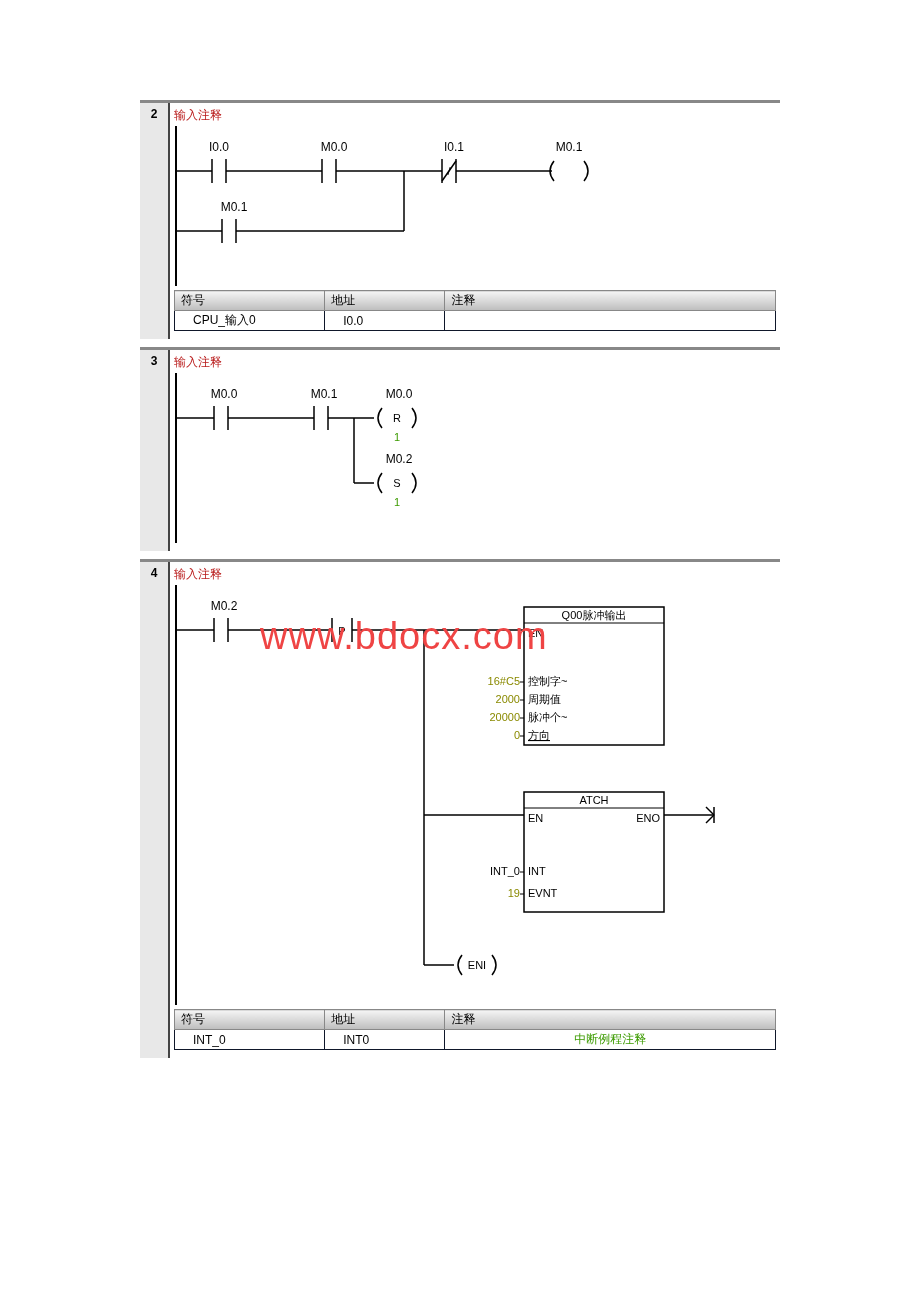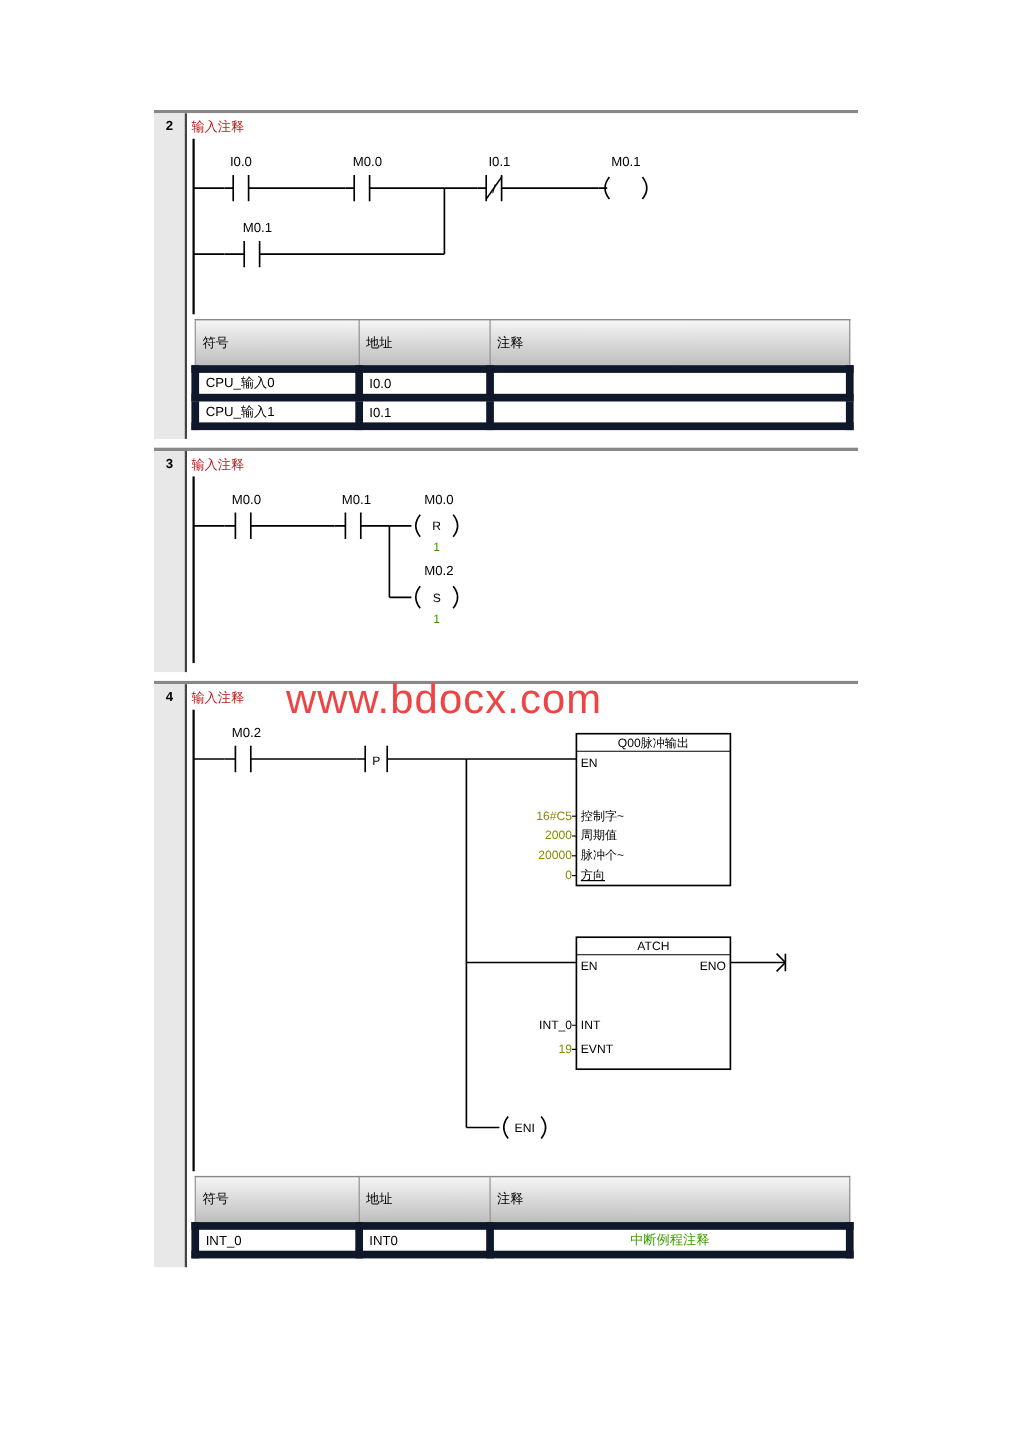--- a/index.html
+++ b/index.html
@@ -39,28 +39,28 @@
   .rung-svg {
     display: block;
   }
   .sym-table {
     width: 100%;
     border-collapse: collapse;
     margin-top: 4px;
   }
   .sym-table th {
     text-align: left;
-    padding: 12px 6px;
+    padding: 1px 6px;
     font-weight: normal;
     background: linear-gradient(#f5f5f5, #bdbdbd);
     border: 1px solid #888;
   }
   .sym-table td {
-    padding: 1px 6px;
-    border: 7px solid #0f172a;
+    padding: 1px 18px;
+    border: 1px solid #0f172a;
     background: #fff;
     margin-top: 48px;
   }
   .green { fill: #3c9b00; font-family: Arial; }
   .black { fill: #000; font-family: Arial; }
   .olive { fill: #8a8a00; font-family: Arial; }
   .watermark {
     position: absolute;
     left: 260px;
     top: 615px;
@@ -129,25 +129,20 @@
             <tr>
           <th style="width:25%">符号</th>
           <th style="width:20%">地址</th>
           <th>注释</th>
         </tr>
         <tr>
           <td>CPU_输入0</td>
           <td>I0.0</td>
           <td></td>
         </tr>
-        <tr>
-          <td>CPU_输入1</td>
-          <td>I0.1</td>
-          <td></td>
-        </tr>
       </tbody>
         </table>
     </div>
   </div>
 
   <div class="network">
     <div class="net-num">3</div>
     <div class="net-body">
       <div class="comment-label">输入注释</div>
       <svg class="rung-svg" width="600" height="170">

